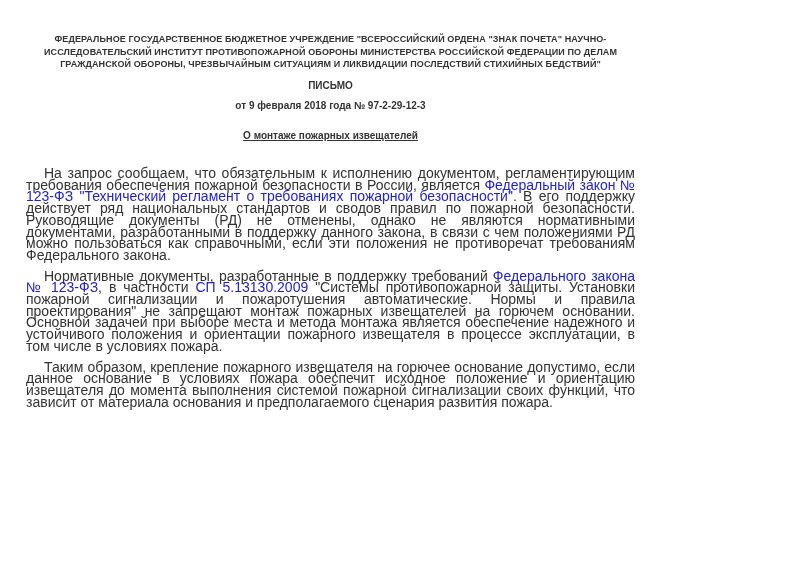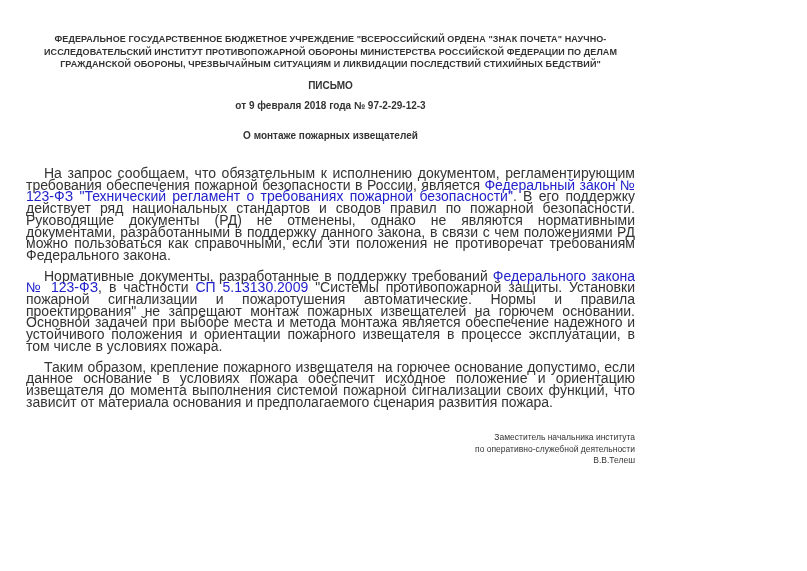--- a/index.html
+++ b/index.html
@@ -27,21 +27,21 @@
     letter-spacing: 0.1px;
   }
   .center-line {
     font-size: 10px;
     font-weight: bold;
     line-height: 12.5px;
     text-align: center;
   }
   .doc-type   { margin-top: 9px; }
   .date-line  { margin-top: 8px; }
-  .subject    { margin-top: 17px; }
+  .subject    { margin-top: 17px; text-decoration: underline; }
   .para {
     margin: 0;
     margin-top: 9px;
     font-size: 14px;
     line-height: 11.7px;
     text-align: justify;
     text-indent: 18px;
   }
   .para-first { margin-top: 26px; }
   .doc-link {
@@ -69,20 +69,15 @@
     <div class="center-line date-line">от 9 февраля 2018 года № 97-2-29-12-3</div>
 
     <div class="center-line subject">О монтаже пожарных извещателей</div>
 
     <p class="para para-first"><span>На запрос сообщаем, что обязательным к исполнению документом, регламентирующим требования обеспечения пожарной безопасности в России, является </span><a href="#" class="doc-link">Федеральный закон № 123-ФЗ "Технический регламент о требованиях пожарной безопасности"</a><span>. В его поддержку действует ряд национальных стандартов и сводов правил по пожарной безопасности. Руководящие документы (РД) не отменены, однако не являются нормативными документами, разработанными в поддержку данного закона, в связи с чем положениями РД можно пользоваться как справочными, если эти положения не противоречат требованиям Федерального закона.</span></p>
 
     <p class="para"><span>Нормативные документы, разработанные в поддержку требований </span><a href="#" class="doc-link">Федерального закона № 123-ФЗ</a><span>, в частности </span><a href="#" class="doc-link">СП 5.13130.2009</a><span> "Системы противопожарной защиты. Установки пожарной сигнализации и пожаротушения автоматические. Нормы и правила проектирования" не запрещают монтаж пожарных извещателей на горючем основании. Основной задачей при выборе места и метода монтажа является обеспечение надежного и устойчивого положения и ориентации пожарного извещателя в процессе эксплуатации, в том числе в условиях пожара.</span></p>
 
     <p class="para"><span>Таким образом, крепление пожарного извещателя на горючее основание допустимо, если данное основание в условиях пожара обеспечит исходное положение и ориентацию извещателя до момента выполнения системой пожарной сигнализации своих функций, что зависит от материала основания и предполагаемого сценария развития пожара.</span></p>
 
-    <div class="signature">
-      <div>Заместитель начальника института</div>
-      <div>по оперативно-служебной деятельности</div>
-      <div>В.В.Телеш</div>
-    </div>
 
   </div>
 </div>
 
 </body></html>

